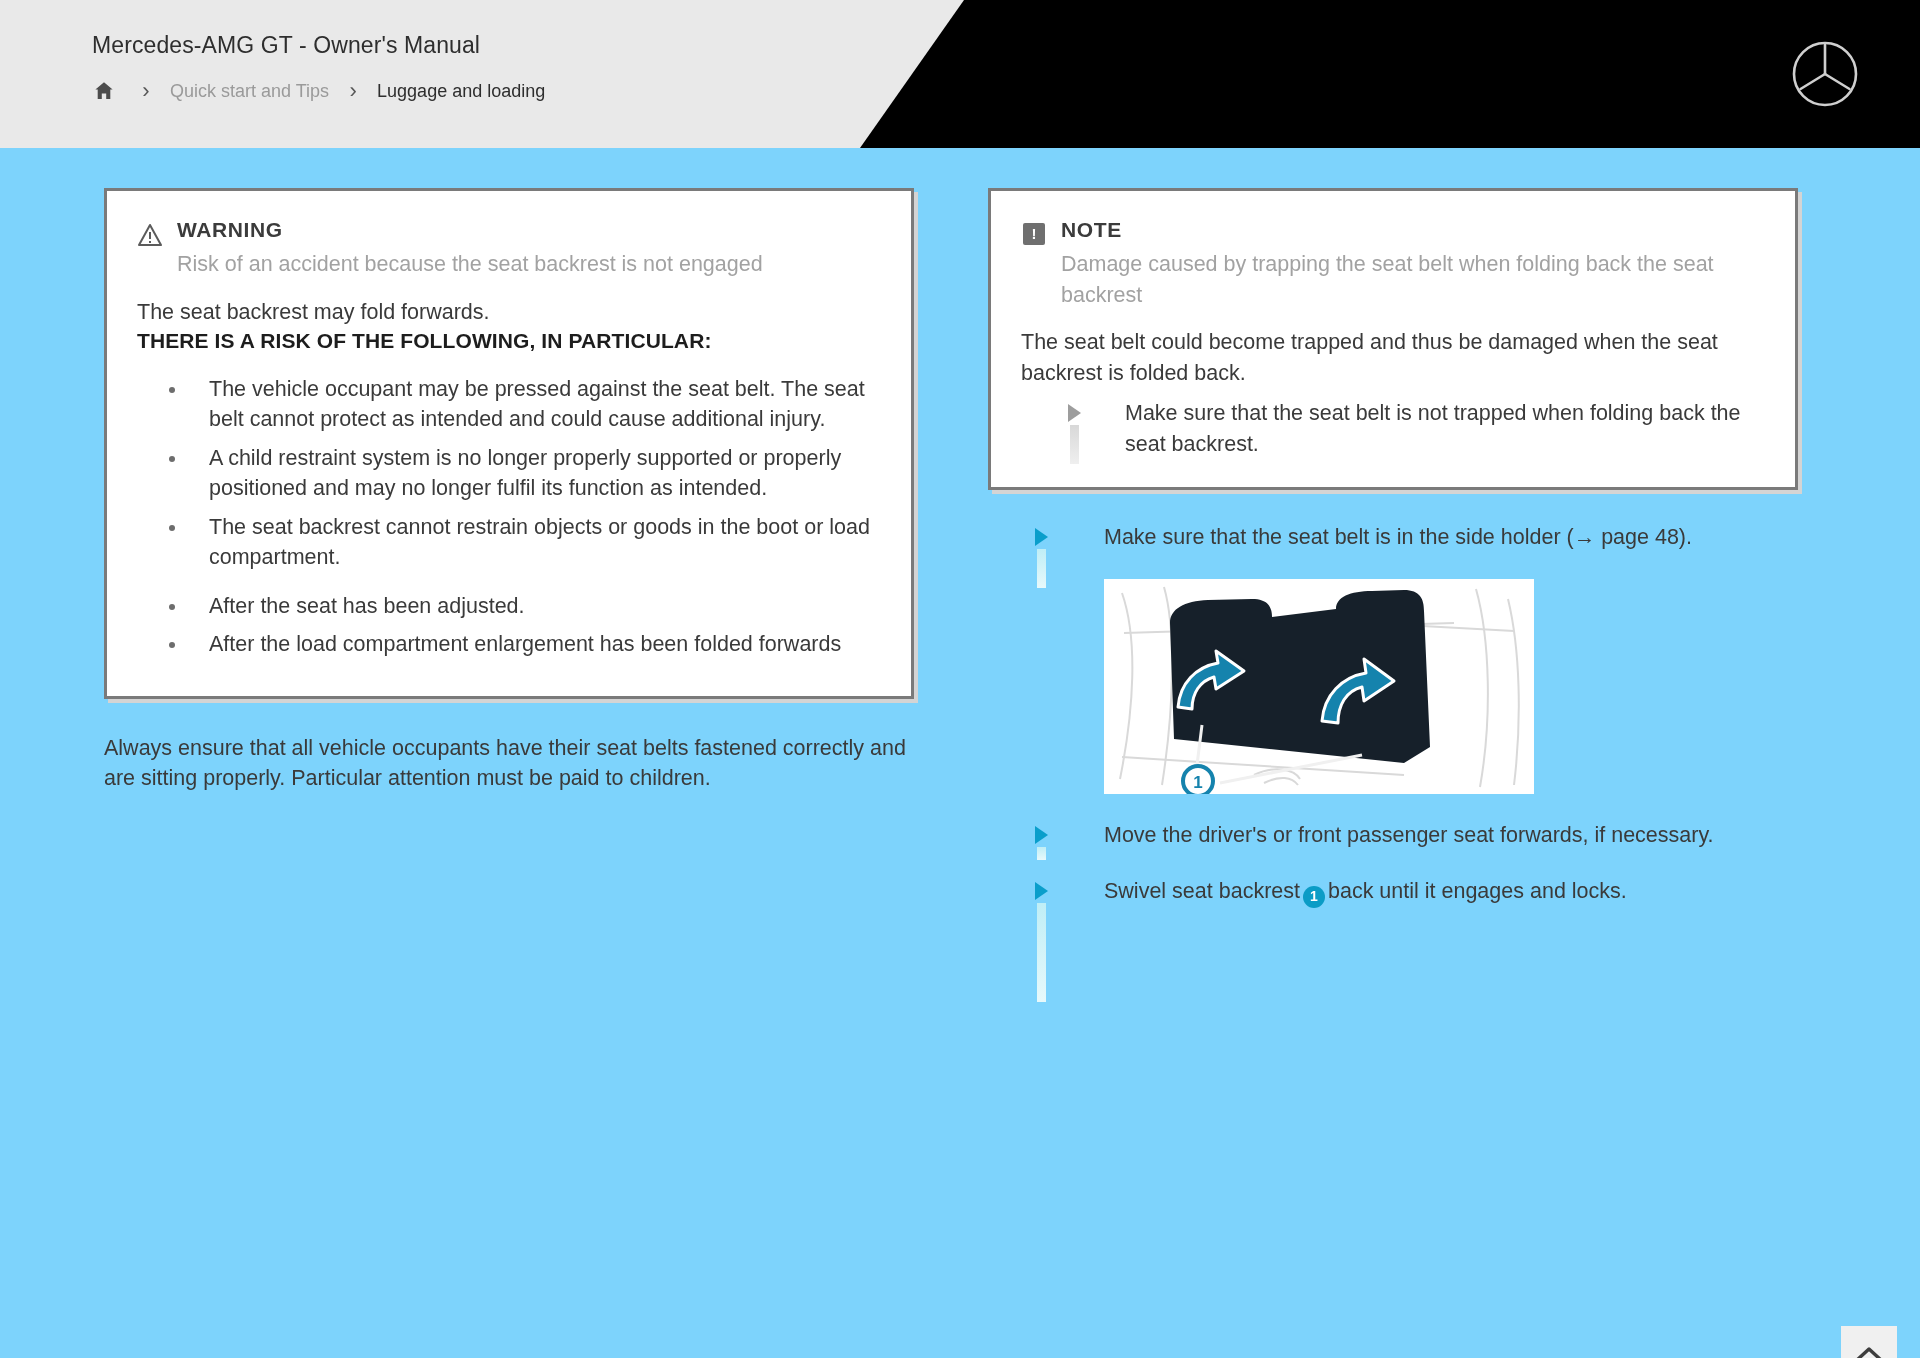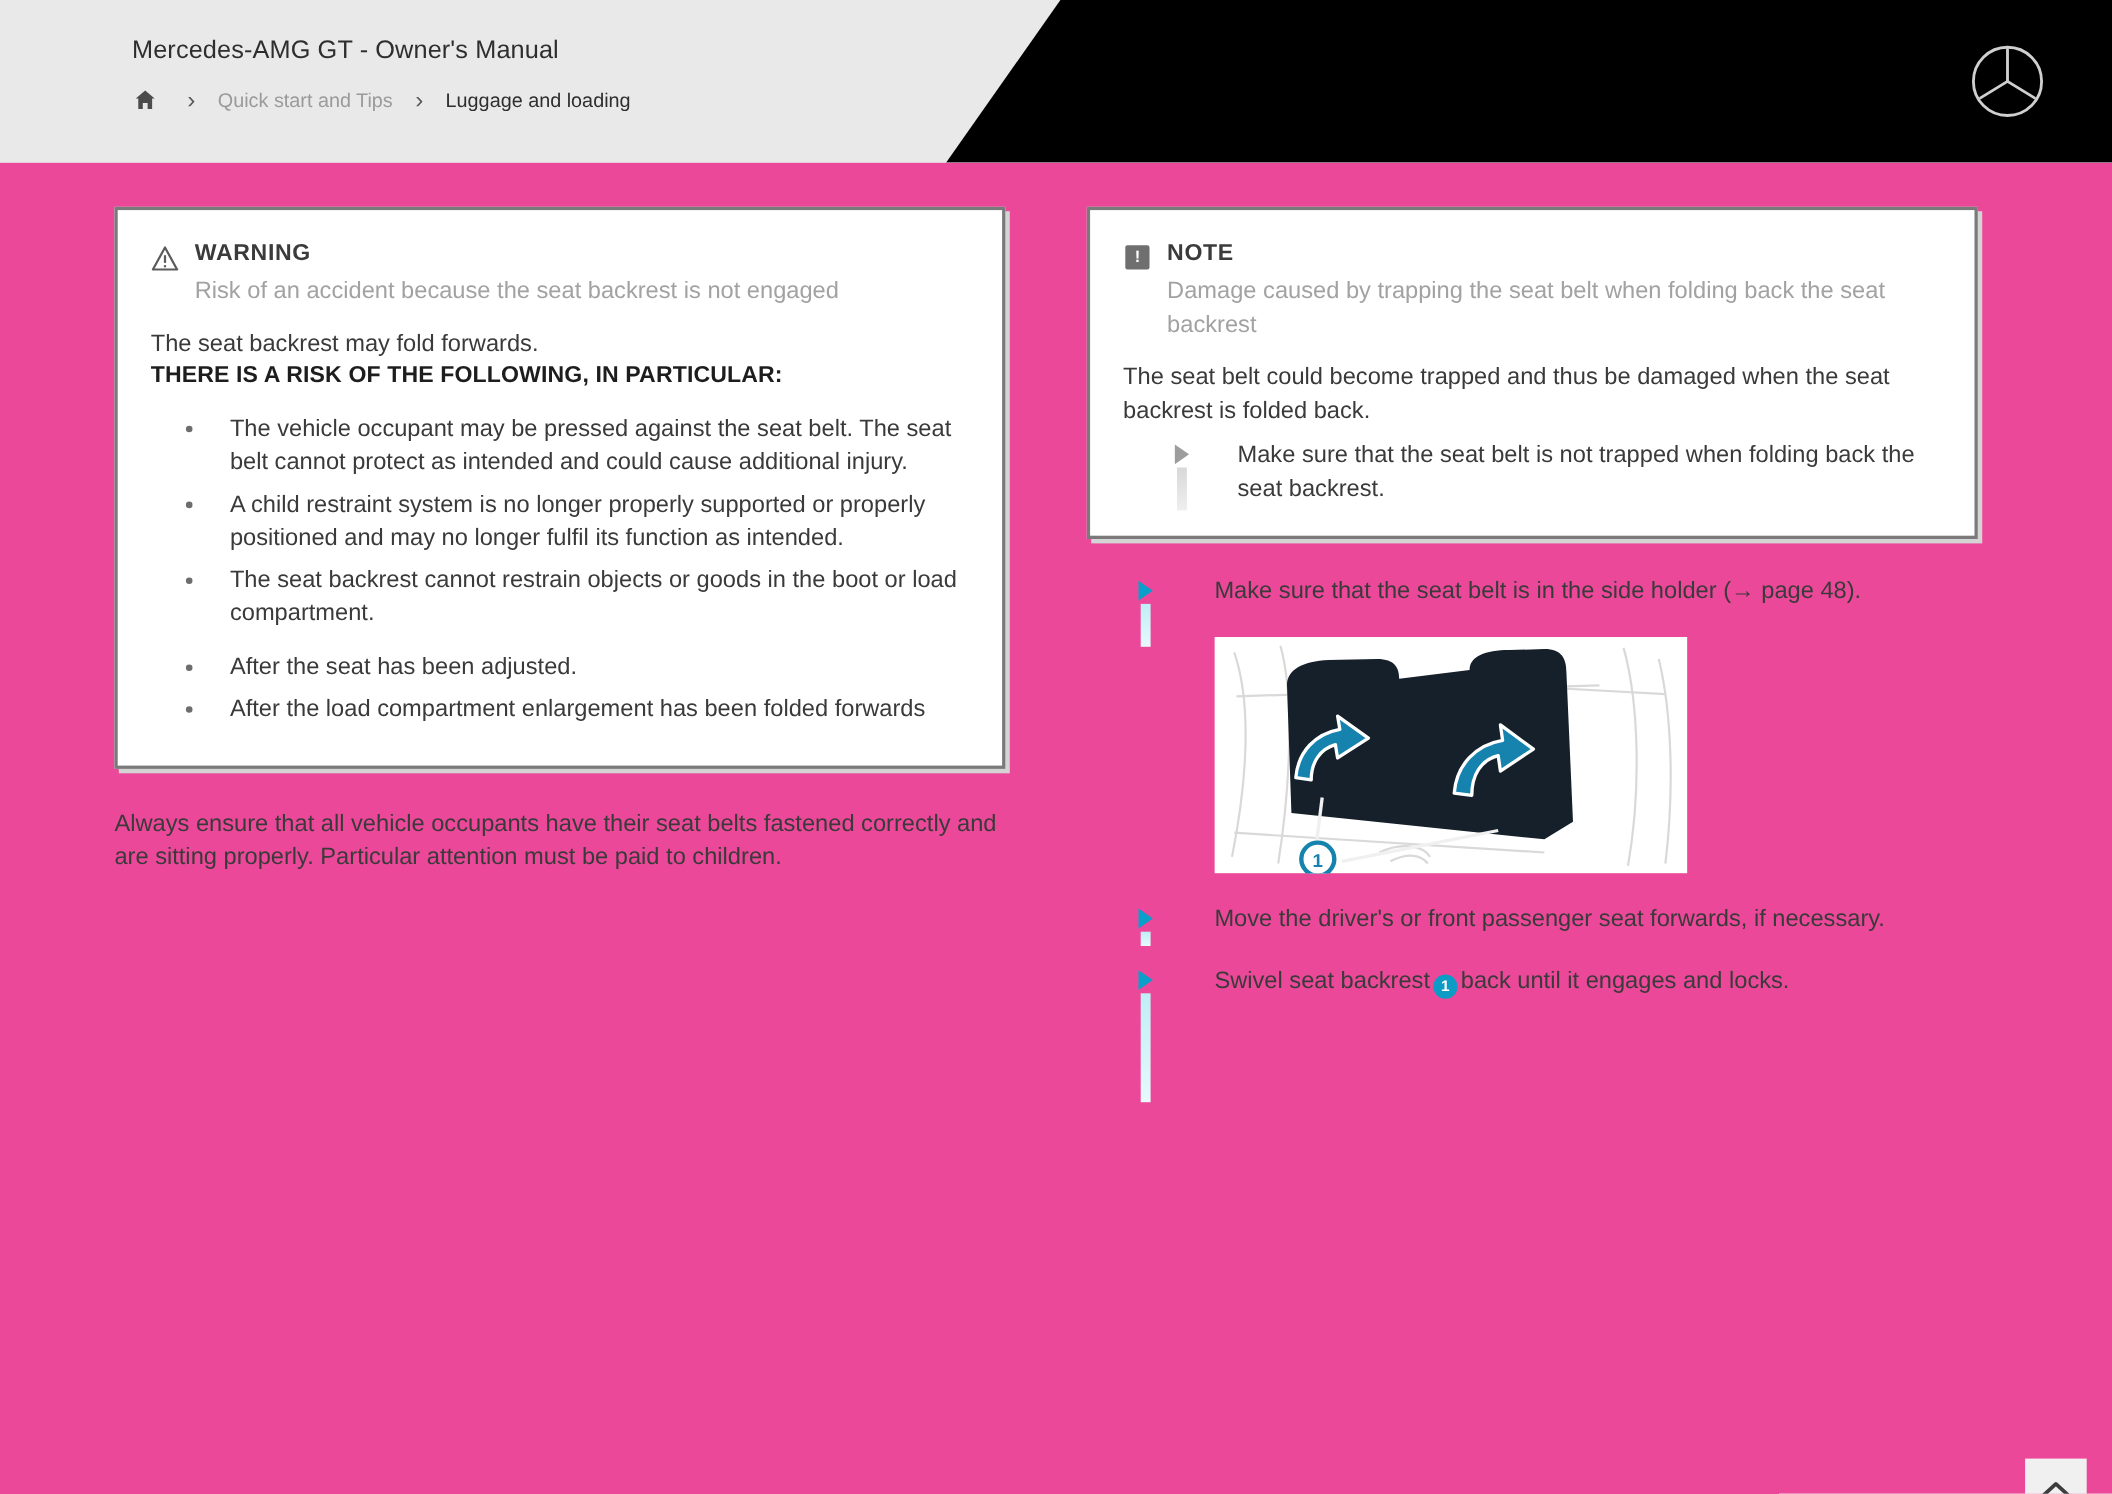--- a/index.html
+++ b/index.html
@@ -24,21 +24,21 @@
     position: absolute;
     top: 0;
     right: 0;
     width: 1060px;
     height: 148px;
     background: #000000;
     clip-path: polygon(104px 0, 1060px 0, 1060px 148px, 0 148px);
   }
   .header-text {
     position: absolute;
-    left: 120px;
+    left: 92px;
     top: 32px;
   }
   .manual-title {
     font-size: 23px;
     color: #2e2e2e;
     letter-spacing: 0.1px;
     white-space: nowrap;
   }
   .breadcrumb {
     display: flex;
@@ -74,21 +74,21 @@
     top: 39px;
     width: 70px;
     height: 70px;
   }
 
   
   .content {
     position: relative;
     width: 1920px;
     height: 1210px;
-    background: #ec4899;
+    background: #7dd3fc;
   }
 
   .col-left  { position: absolute; left: 104px;  top: 40px; width: 810px; }
   .col-right { position: absolute; left: 988px; top: 40px; width: 810px; }
 
   
   .callout {
     border: 3px solid #7a7a7a;
     background: #ffffff;
     box-shadow: 4px 4px 0 0 #d4d4d4;

